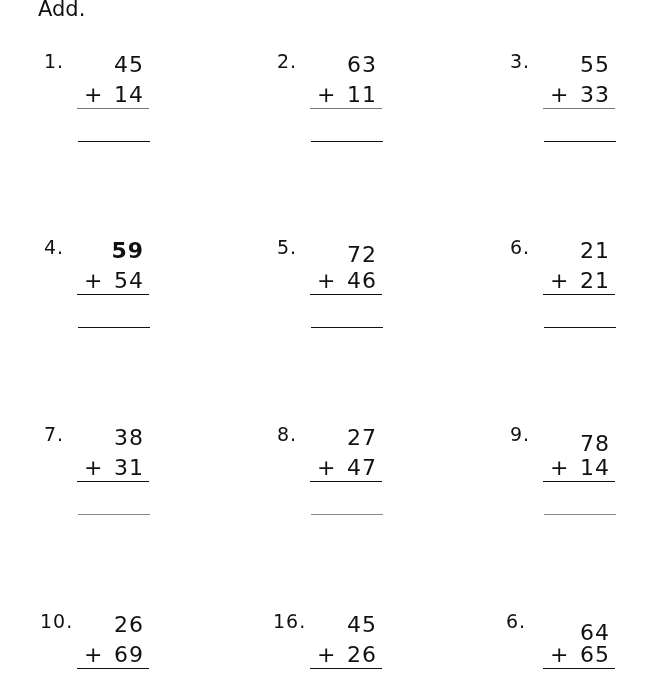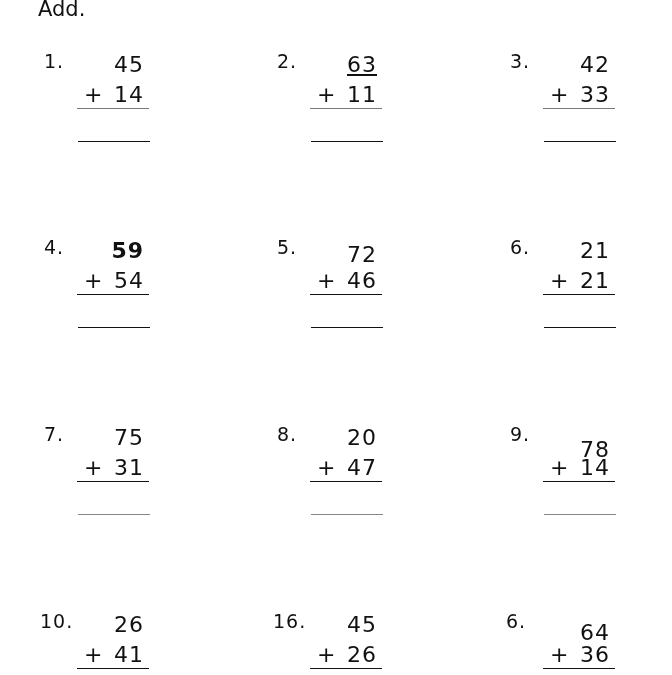--- a/index.html
+++ b/index.html
@@ -28,32 +28,32 @@
   <div class="bot-row">
     <span class="plus">+</span>
     <span class="val">14</span>
   </div>
   <div class="rule" style="top:58px;"></div>
   <div class="answer" style="top:91px;"></div>
 </div>
 
 <div class="prob" style="left:277px; top:50px;">
   <span class="num-label">2.</span>
-  <span class="top-num" style="top:2px;text-decoration:underline;">63</span>
+  <span class="top-num" style="top:2px;">63</span>
   <div class="bot-row">
     <span class="plus">+</span>
     <span class="val">11</span>
   </div>
   <div class="rule" style="top:58px;"></div>
   <div class="answer" style="top:91px;"></div>
 </div>
 
 <div class="prob" style="left:510px; top:50px;">
   <span class="num-label">3.</span>
-  <span class="top-num" style="top:2px;">42</span>
+  <span class="top-num" style="top:2px;">55</span>
   <div class="bot-row">
     <span class="plus">+</span>
     <span class="val">33</span>
   </div>
   <div class="rule" style="top:58px;"></div>
   <div class="answer" style="top:91px;"></div>
 </div>
 
 <div class="prob" style="left:44px; top:236px;">
   <span class="num-label">4.</span>
@@ -83,72 +83,72 @@
   <div class="bot-row">
     <span class="plus">+</span>
     <span class="val">21</span>
   </div>
   <div class="rule dark" style="top:58px;"></div>
   <div class="answer" style="top:91px;"></div>
 </div>
 
 <div class="prob" style="left:44px; top:423px;">
   <span class="num-label">7.</span>
-  <span class="top-num" style="top:2px;">75</span>
+  <span class="top-num" style="top:2px;">38</span>
   <div class="bot-row">
     <span class="plus">+</span>
     <span class="val">31</span>
   </div>
   <div class="rule dark" style="top:58px;"></div>
   <div class="answer light" style="top:91px;"></div>
 </div>
 
 <div class="prob" style="left:277px; top:423px;">
   <span class="num-label">8.</span>
-  <span class="top-num" style="top:2px;">20</span>
+  <span class="top-num" style="top:2px;">27</span>
   <div class="bot-row">
     <span class="plus">+</span>
     <span class="val">47</span>
   </div>
   <div class="rule dark" style="top:58px;"></div>
   <div class="answer light" style="top:91px;"></div>
 </div>
 
 <div class="prob" style="left:510px; top:423px;">
   <span class="num-label">9.</span>
-  <span class="top-num" style="top:14px;">78</span>
+  <span class="top-num" style="top:8px;">78</span>
   <div class="bot-row">
     <span class="plus">+</span>
     <span class="val">14</span>
   </div>
   <div class="rule dark" style="top:58px;"></div>
   <div class="answer light" style="top:91px;"></div>
 </div>
 
 <div class="prob" style="left:40px; top:610px;">
   <span class="num-label">10.</span>
   <span class="top-num" style="top:2px; left:38px;">26</span>
   <div class="bot-row" style="left:38px;">
     <span class="plus">+</span>
-    <span class="val">41</span>
+    <span class="val">69</span>
   </div>
   <div class="rule dark" style="top:58px; left:37px;"></div>
 </div>
 
 <div class="prob" style="left:273px; top:610px;">
   <span class="num-label">16.</span>
   <span class="top-num" style="top:2px; left:38px;">45</span>
   <div class="bot-row" style="left:38px;">
     <span class="plus">+</span>
     <span class="val">26</span>
   </div>
   <div class="rule dark" style="top:58px; left:37px;"></div>
 </div>
 
 <div class="prob" style="left:506px; top:610px;">
   <span class="num-label">6.</span>
   <span class="top-num" style="top:10px; left:38px;">64</span>
   <div class="bot-row" style="left:38px;">
     <span class="plus">+</span>
-    <span class="val">36</span>
+    <span class="val">65</span>
   </div>
   <div class="rule dark" style="top:58px; left:37px;"></div>
 </div>
 
 </body></html>

